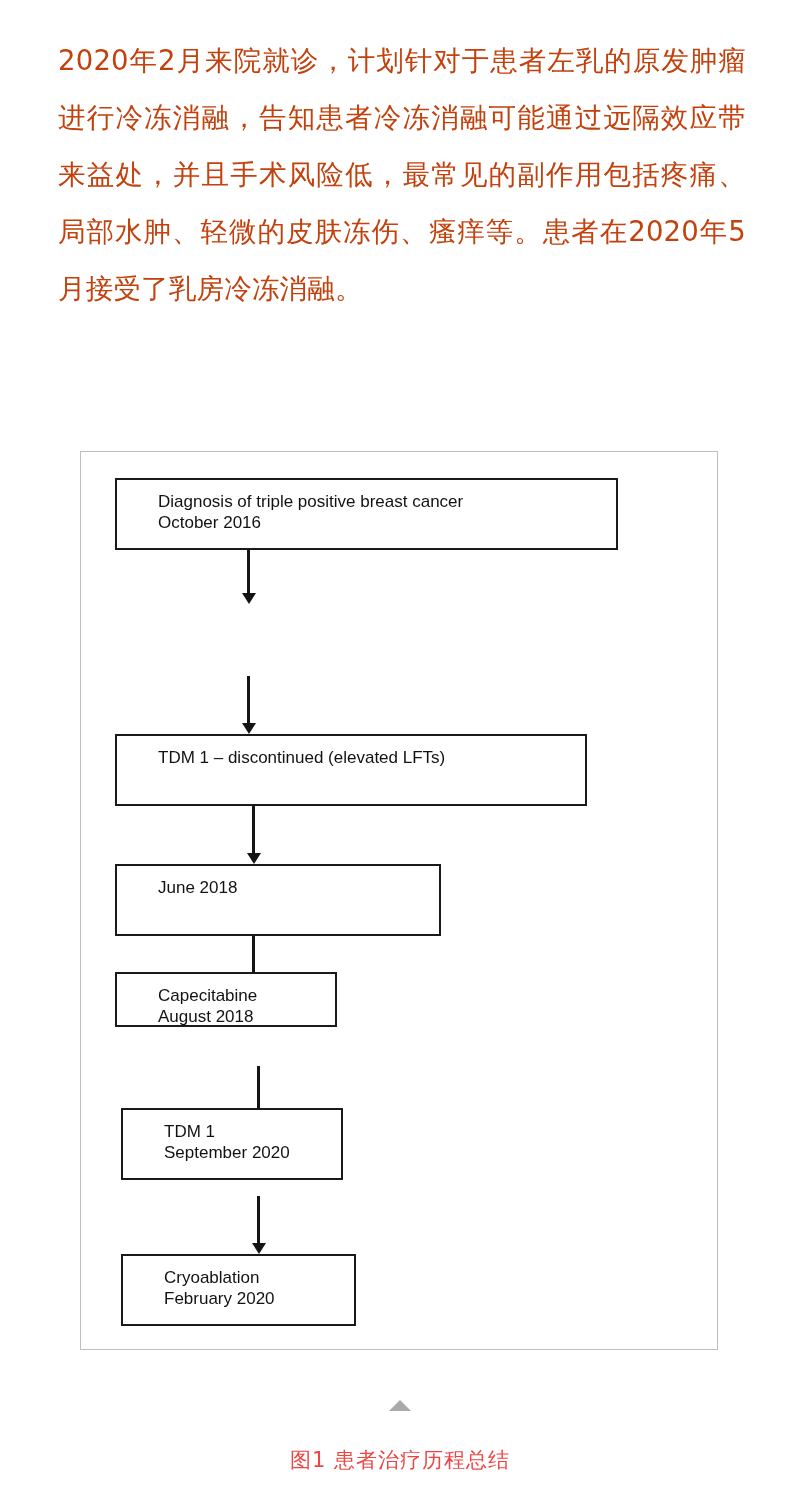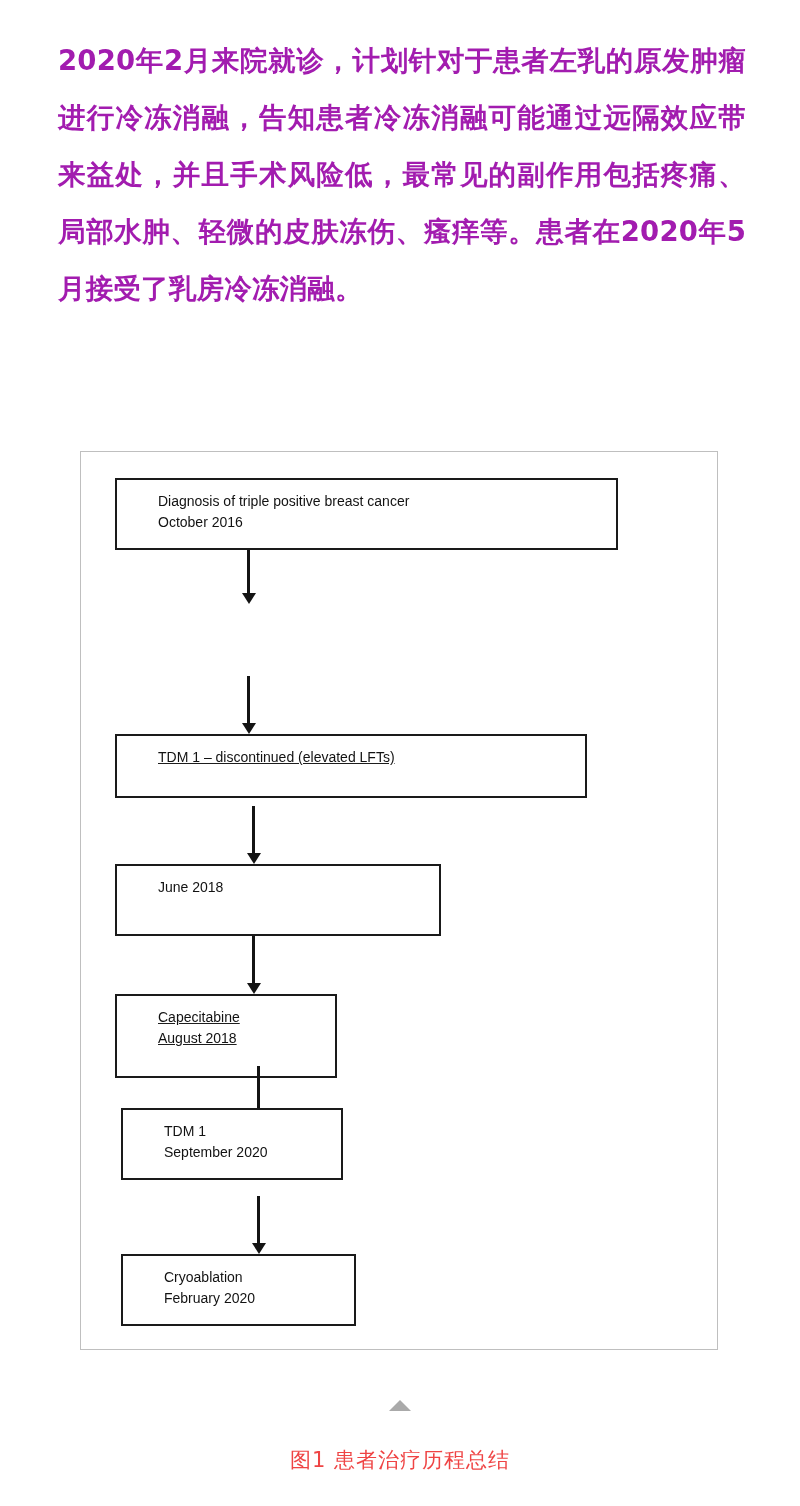--- a/index.html
+++ b/index.html
@@ -22,25 +22,25 @@
     position: absolute;
     left: 58px;
     top: 32px;
     width: 688px;
   }
   .article-paragraph {
     margin: 0;
     font-size: 27.5px;
     line-height: 57px;
     letter-spacing: 0.2px;
-    color: #a21caf;
+    color: #c2410c;
     text-align: justify;
     text-justify: inter-ideograph;
     font-family: "DejaVu Sans", "Liberation Sans", sans-serif;
-    font-weight: 700;
+    font-weight: 400;
   }
 
   
   .figure-block {
     position: absolute;
     left: 80px;
     top: 451px;
     width: 638px;
     height: 899px;
     border: 1px solid #bfbfbf;
@@ -57,33 +57,33 @@
   
   .flow-node {
     position: absolute;
     box-sizing: border-box;
     border: 2px solid #1a1a1a;
     background: #ffffff;
     padding: 11px 0 0 41px;
   }
   .flow-node .node-line {
     display: block;
-    font-size: 14px;
+    font-size: 17px;
     line-height: 21px;
     color: #121212;
     font-family: "Liberation Sans", "DejaVu Sans", sans-serif;
     white-space: nowrap;
   }
 
   
   .node-1 { left: 34px;  top: 26px;  width: 503px; height: 72px; }
   .node-2 { left: 34px;  top: 152px; width: 572px; height: 72px; }
-  .node-3 { left: 34px;  top: 282px; width: 472px; height: 64px; text-decoration: underline; }
+  .node-3 { left: 34px;  top: 282px; width: 472px; height: 72px; }
   .node-4 { left: 34px;  top: 412px; width: 326px; height: 72px; }
-  .node-5 { left: 34px;  top: 542px; width: 222px; height: 84px; text-decoration: underline; }
+  .node-5 { left: 34px;  top: 520px; width: 222px; height: 55px; }
   .node-6 { left: 40px;  top: 656px; width: 222px; height: 72px; }
   .node-7 { left: 40px;  top: 802px; width: 235px; height: 72px; }
 
   
   .flow-arrow {
     position: absolute;
     width: 3px;
     background: #141414;
   }
   .flow-arrow::after {

